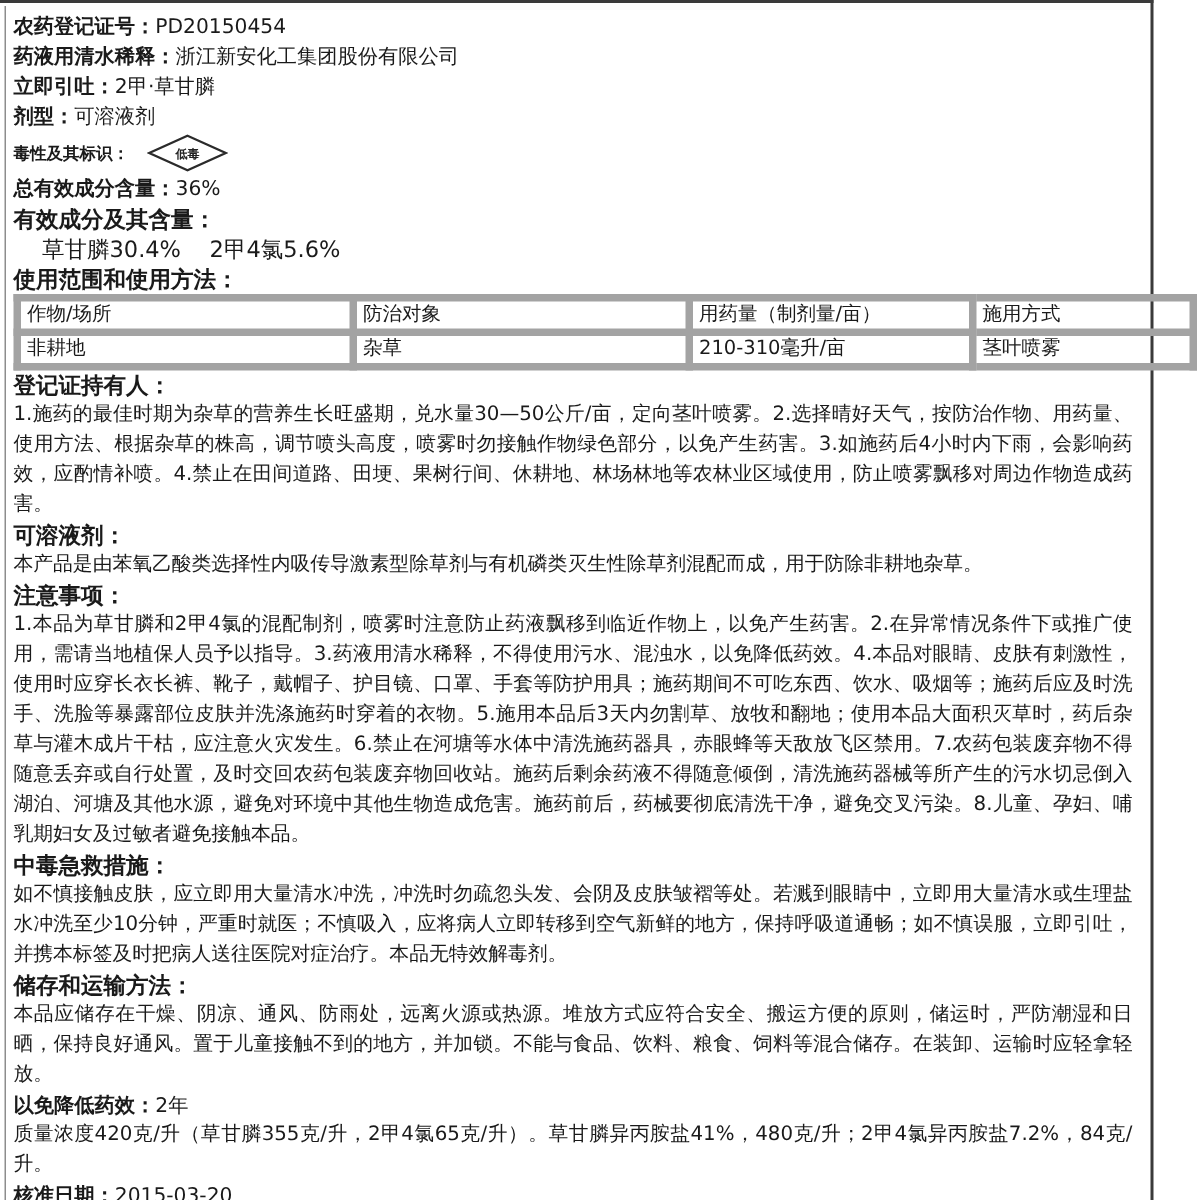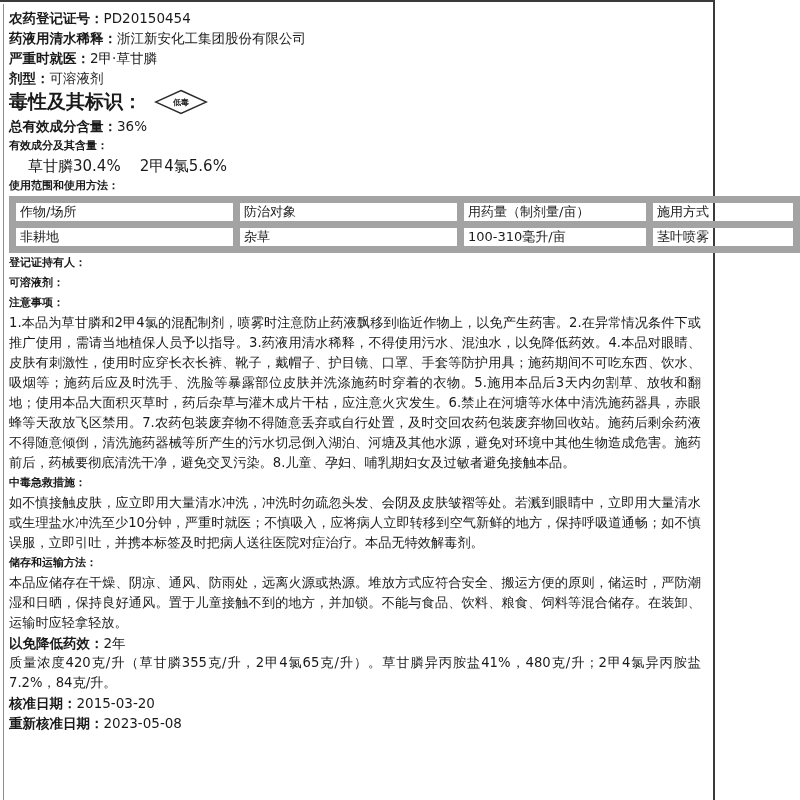--- a/index.html
+++ b/index.html
@@ -11,21 +11,21 @@
   body {
     width: 800px;
     height: 800px;
     font-family: "DejaVu Sans", "Liberation Sans", sans-serif;
     color: #1a1a1a;
     overflow: hidden;
   }
 
   #page {
     position: relative;
-    width: 715px;
+    width: 769px;
     height: 800px;
     border-top: 2px solid #3a3a3a;
     border-right: 2px solid #3a3a3a;
     background: #fff;
     padding: 6px 8px 0 6px;
   }
   
   #page::before {
     content: "";
     position: absolute;
@@ -42,21 +42,21 @@
     white-space: nowrap;
     padding-left: 3px;
   }
   .hdr {
     font-weight: bold;
   }
   .val {
     font-weight: normal;
   }
   .sec-title {
-    font-size: 11px;
+    font-size: 15px;
     line-height: 20px;
     font-weight: bold;
     padding-left: 3px;
   }
   .body-text {
     font-size: 13.2px;
     line-height: 20px;
     text-align: justify;
     text-justify: inter-character;
     padding-left: 3px;
@@ -70,21 +70,21 @@
   }
 
   
   .tox-row {
     display: flex;
     align-items: center;
     height: 28px;
     padding-left: 3px;
   }
   .tox-label {
-    font-size: 19px;
+    font-size: 11px;
     font-weight: bold;
   }
   .diamond-wrap {
     position: relative;
     width: 54px;
     height: 26px;
     margin-left: 12px;
   }
   .diamond-wrap svg { display: block; }
   .diamond-text {
@@ -102,21 +102,21 @@
   }
 
   
   table.usage {
     border-collapse: collapse;
     width: 784px;
     margin-left: 3px;
     table-layout: fixed;
   }
   table.usage td {
-    border: 7px solid #a3a3a3;
+    border: 5px solid #a3a3a3;
     font-size: 13px;
     line-height: 18px;
     height: 20px;
     padding: 0 0 0 4px;
     vertical-align: middle;
     white-space: nowrap;
     margin-top: 32px;
   }
   table.usage col.c1 { width: 224px; }
   table.usage col.c2 { width: 224px; }
@@ -130,21 +130,21 @@
 
   <div class="line">
     <span class="hdr">农药登记证号：</span><span class="val">PD20150454</span>
   </div>
 
   <div class="line">
     <span class="hdr">药液用清水稀释：</span><span class="val">浙江新安化工集团股份有限公司</span>
   </div>
 
   <div class="line">
-    <span class="hdr">严重时就医：</span><span class="val">2甲·草甘膦</span>
+    <span class="hdr">立即引吐：</span><span class="val">2甲·草甘膦</span>
   </div>
 
   <div class="line">
     <span class="hdr">剂型：</span><span class="val">可溶液剂</span>
   </div>
 
   <div class="tox-row">
     <span class="tox-label">毒性及其标识：</span>
     <span class="diamond-wrap">
       <svg width="54" height="26" viewBox="0 0 54 26" aria-hidden="true">
@@ -173,29 +173,31 @@
     <tbody>
       <tr>
         <td>作物/场所</td>
         <td>防治对象</td>
         <td>用药量（制剂量/亩）</td>
         <td>施用方式</td>
       </tr>
       <tr>
         <td>非耕地</td>
         <td>杂草</td>
-        <td>100-310毫升/亩</td>
+        <td>210-310毫升/亩</td>
         <td>茎叶喷雾</td>
       </tr>
     </tbody>
   </table>
 
   <div class="sec-title">登记证持有人：</div>
+  <div class="body-text">1.施药的最佳时期为杂草的营养生长旺盛期，兑水量30—50公斤/亩，定向茎叶喷雾。2.选择晴好天气，按防治作物、用药量、使用方法、根据杂草的株高，调节喷头高度，喷雾时勿接触作物绿色部分，以免产生药害。3.如施药后4小时内下雨，会影响药效，应酌情补喷。4.禁止在田间道路、田埂、果树行间、休耕地、林场林地等农林业区域使用，防止喷雾飘移对周边作物造成药害。</div>
 
   <div class="sec-title">可溶液剂：</div>
+  <div class="body-text">本产品是由苯氧乙酸类选择性内吸传导激素型除草剂与有机磷类灭生性除草剂混配而成，用于防除非耕地杂草。</div>
 
   <div class="sec-title">注意事项：</div>
   <div class="body-text">1.本品为草甘膦和2甲4氯的混配制剂，喷雾时注意防止药液飘移到临近作物上，以免产生药害。2.在异常情况条件下或推广使用，需请当地植保人员予以指导。3.药液用清水稀释，不得使用污水、混浊水，以免降低药效。4.本品对眼睛、皮肤有刺激性，使用时应穿长衣长裤、靴子，戴帽子、护目镜、口罩、手套等防护用具；施药期间不可吃东西、饮水、吸烟等；施药后应及时洗手、洗脸等暴露部位皮肤并洗涤施药时穿着的衣物。5.施用本品后3天内勿割草、放牧和翻地；使用本品大面积灭草时，药后杂草与灌木成片干枯，应注意火灾发生。6.禁止在河塘等水体中清洗施药器具，赤眼蜂等天敌放飞区禁用。7.农药包装废弃物不得随意丢弃或自行处置，及时交回农药包装废弃物回收站。施药后剩余药液不得随意倾倒，清洗施药器械等所产生的污水切忌倒入湖泊、河塘及其他水源，避免对环境中其他生物造成危害。施药前后，药械要彻底清洗干净，避免交叉污染。8.儿童、孕妇、哺乳期妇女及过敏者避免接触本品。</div>
 
   <div class="sec-title">中毒急救措施：</div>
   <div class="body-text">如不慎接触皮肤，应立即用大量清水冲洗，冲洗时勿疏忽头发、会阴及皮肤皱褶等处。若溅到眼睛中，立即用大量清水或生理盐水冲洗至少10分钟，严重时就医；不慎吸入，应将病人立即转移到空气新鲜的地方，保持呼吸道通畅；如不慎误服，立即引吐，并携本标签及时把病人送往医院对症治疗。本品无特效解毒剂。</div>
 
   <div class="sec-title">储存和运输方法：</div>
   <div class="body-text">本品应储存在干燥、阴凉、通风、防雨处，远离火源或热源。堆放方式应符合安全、搬运方便的原则，储运时，严防潮湿和日晒，保持良好通风。置于儿童接触不到的地方，并加锁。不能与食品、饮料、粮食、饲料等混合储存。在装卸、运输时应轻拿轻放。</div>
 

